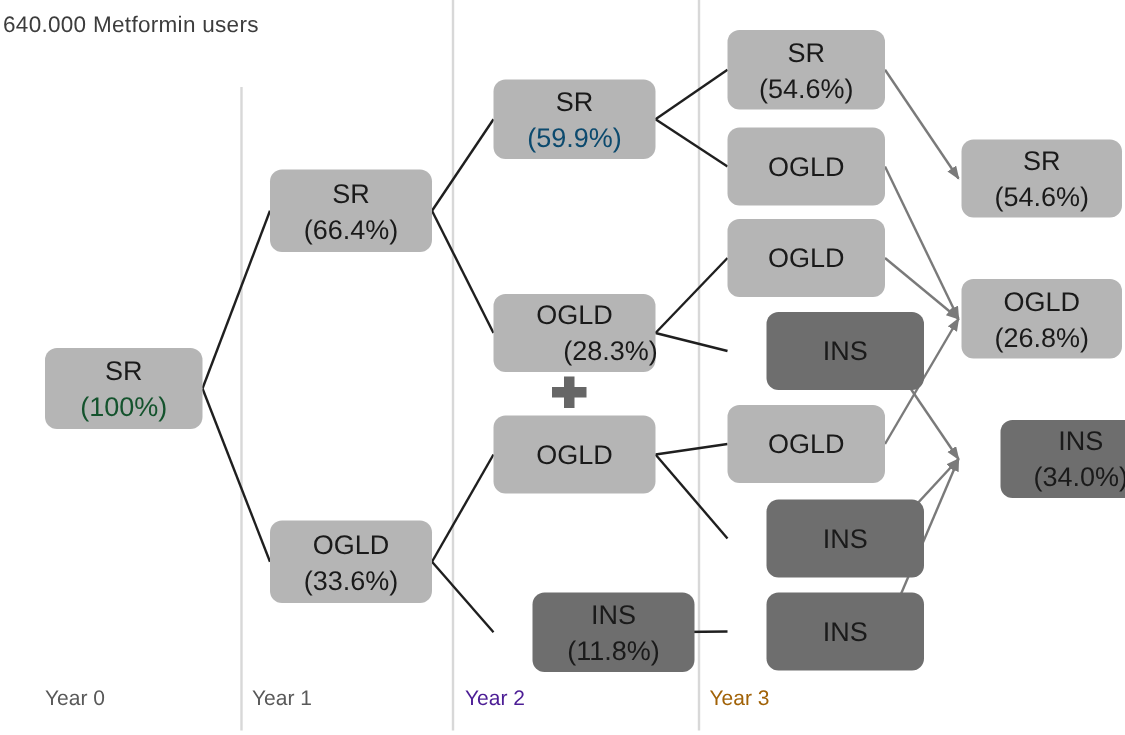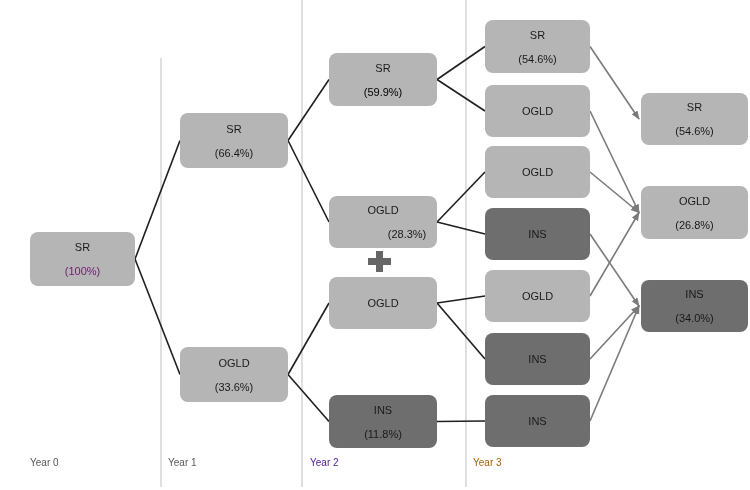--- a/index.html
+++ b/index.html
@@ -31,31 +31,31 @@
     position: absolute;
     border-radius: 8px;
     display: flex;
     flex-direction: column;
     align-items: center;
     justify-content: center;
     text-align: center;
     box-sizing: border-box;
   }
   .node.light { background: #b5b5b5; }
-  .node.dark  { background: #6e6e6e; }
+  .node.dark  { background: #6e6e6e; margin-left: 26px; }
   .node-label, .node-sublabel {
-    font-size: 11px;
+    font-size: 18px;
     color: #1a1a1a;
     line-height: 24px;
     white-space: nowrap;
   }
   .year-label {
     position: absolute;
     top: 457px;
-    font-size: 10px;
+    font-size: 14px;
     color: #595959;
   }
   .plus-icon {
     position: absolute;
     left: 368px;
     top: 251px;
     width: 23px;
     height: 21px;
   }
   .plus-icon::before, .plus-icon::after {
@@ -102,37 +102,38 @@
         <line x1="590" y1="46.5" x2="639" y2="119" stroke="#7a7a7a" stroke-width="1.6" marker-end="url(#arrowhead)"></line>
         <line x1="590" y1="111" x2="639" y2="212.5" stroke="#7a7a7a" stroke-width="1.6" marker-end="url(#arrowhead)"></line>
         <line x1="590" y1="172" x2="639" y2="212.5" stroke="#7a7a7a" stroke-width="1.6" marker-end="url(#arrowhead)"></line>
         <line x1="590" y1="234" x2="639" y2="306" stroke="#7a7a7a" stroke-width="1.6" marker-end="url(#arrowhead)"></line>
         <line x1="590" y1="296" x2="639" y2="212.5" stroke="#7a7a7a" stroke-width="1.6" marker-end="url(#arrowhead)"></line>
         <line x1="590" y1="359" x2="639" y2="306" stroke="#7a7a7a" stroke-width="1.6" marker-end="url(#arrowhead)"></line>
         <line x1="590" y1="421" x2="639" y2="306" stroke="#7a7a7a" stroke-width="1.6" marker-end="url(#arrowhead)"></line>
       </g>
   </svg>
 
+  <div class="diagram-title">640.000 Metformin users</div>
 
   <div id="nodes">
       <div class="node light" style="left: 30px; top: 232px; width: 105px; height: 54px; background: rgb(181, 181, 181);">
         <div class="node-label" style="color: rgb(26, 26, 26);">SR</div>
-        <div class="node-sublabel" style="color: #701a75;">(100%)</div>
+        <div class="node-sublabel" style="color: #14532d;">(100%)</div>
       </div>
       <div class="node light" style="left: 180px; top: 113px; width: 108px; height: 55px; background: rgb(181, 181, 181);">
         <div class="node-label" style="color: rgb(26, 26, 26);">SR</div>
         <div class="node-sublabel" style="color: rgb(26, 26, 26);">(66.4%)</div>
       </div>
       <div class="node light" style="left: 180px; top: 347px; width: 108px; height: 55px; background: rgb(181, 181, 181);">
         <div class="node-label" style="color: rgb(26, 26, 26);">OGLD</div>
         <div class="node-sublabel" style="color: rgb(26, 26, 26);">(33.6%)</div>
       </div>
       <div class="node light" style="left: 329px; top: 53px; width: 108px; height: 53px; background: rgb(181, 181, 181);">
         <div class="node-label" style="color: rgb(26, 26, 26);">SR</div>
-        <div class="node-sublabel" style="color: #000000;">(59.9%)</div>
+        <div class="node-sublabel" style="color: #0c4a6e;">(59.9%)</div>
       </div>
       <div class="node light" style="left: 329px; top: 196px; width: 108px; height: 52px; background: rgb(181, 181, 181);">
         <div class="node-label" style="color: rgb(26, 26, 26);">OGLD</div>
         <div class="node-sublabel" style="color: rgb(26, 26, 26); margin-left: 48px;">(28.3%)</div>
       </div>
       <div class="node light" style="left: 329px; top: 277px; width: 108px; height: 52px; background: rgb(181, 181, 181);">
         <div class="node-label" style="color: rgb(26, 26, 26);">OGLD</div>
       </div>
       <div class="node dark" style="left: 329px; top: 395px; width: 108px; height: 53px; background: rgb(110, 110, 110);">
         <div class="node-label" style="color: rgb(26, 26, 26);">INS</div>

